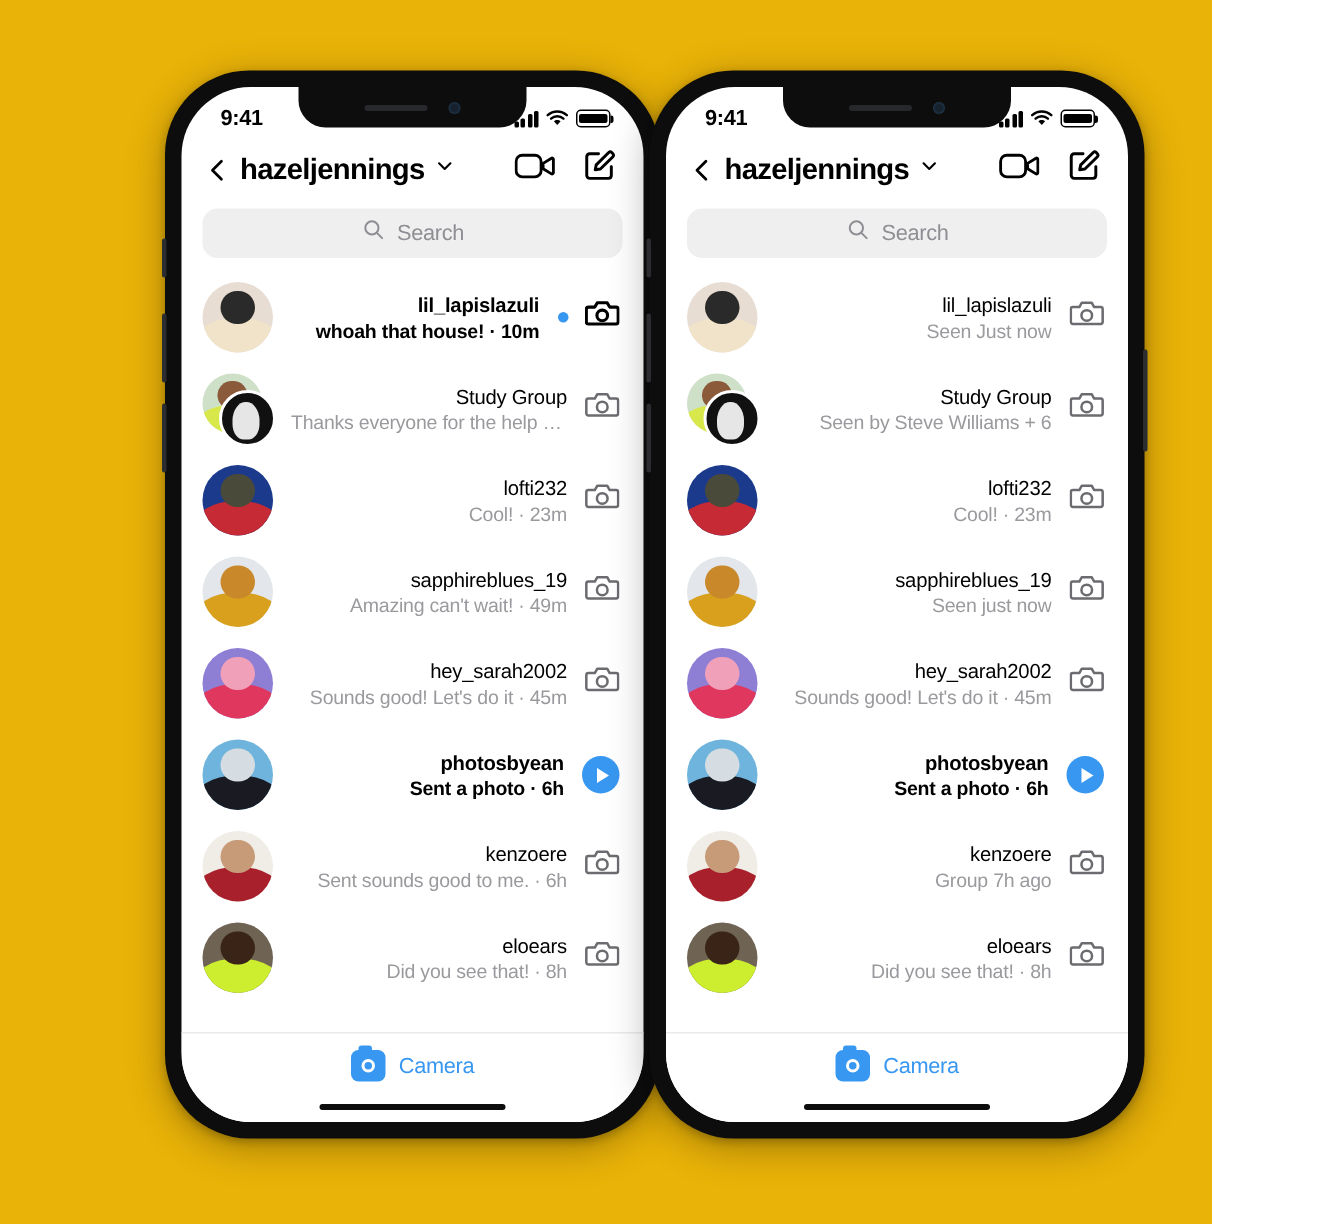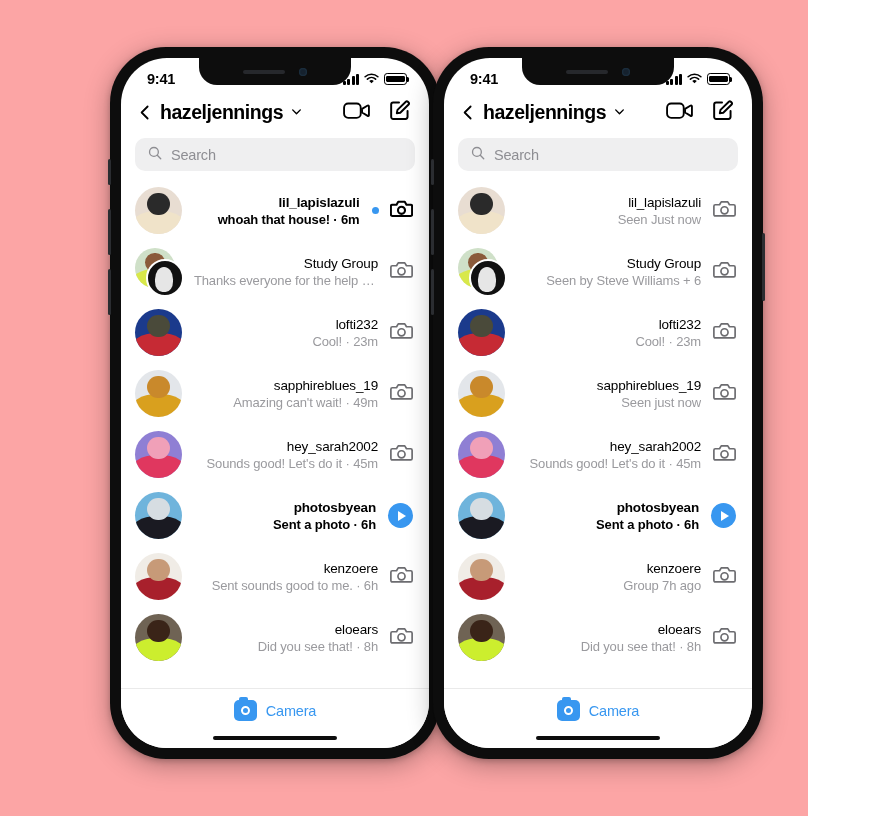--- a/index.html
+++ b/index.html
@@ -9,21 +9,21 @@
     width: 890px;
     height: 816px;
     overflow: hidden;
     font-family: "Liberation Sans", sans-serif;
   }
 
   #stage {
     position: relative;
     width: 808px;
     height: 816px;
-    background: #fca5a5;
+    background: #eab308;
   }
 
   
   .phone {
     position: absolute;
     width: 330px;
     height: 712px;
     border-radius: 56px;
     background: #0d0d0d;
     box-shadow: 0 6px 26px rgba(0,0,0,0.30), 0 2px 6px rgba(0,0,0,0.22);
@@ -161,20 +161,21 @@
   
   .searchwrap { padding: 2px 14px 9px 14px; }
   .searchbar {
     height: 33px;
     background: #efeff0;
     border-radius: 10px;
     display: flex;
     align-items: center;
     padding: 0 12px;
     gap: 8px;
+    justify-content: center;
   }
   .search-text {
     font-size: 14.5px;
     color: #8e8e93;
     letter-spacing: -0.2px;
   }
 
   
   .list { }
   .row {
@@ -399,21 +400,21 @@
             <div class="avatar-slot">
               <div class="avatar" style="width: 47px; height: 47px; background: rgb(232, 221, 210);">
                 <div class="av-layer">
                   <div class="av-blob" style="left: -12%; bottom: -30%; width: 124%; height: 78%; background: rgb(240, 227, 201); border-radius: 48% 48% 0px 0px;"></div>
                   <div class="av-blob" style="left: 26%; top: 12%; width: 48%; height: 48%; background: rgb(42, 42, 42);"></div>
                 </div>
               </div>
             </div>
             <div class="row-text">
               <div class="row-name bold">lil_lapislazuli</div>
-              <div class="row-sub unread">whoah that house! · 6m</div>
+              <div class="row-sub unread">whoah that house! · 10m</div>
             </div>
             <div class="row-right">
               <div class="unread-dot"></div>
               <div><svg width="23" height="19.78" viewBox="0 0 26 22" fill="none">
                   <path d="M2.6 6.3 L7.4 6.3 L9.3 3.0 L16.7 3.0 L18.6 6.3 L23.4 6.3 C24.3 6.3 25 7.0 25 7.9 L25 17.4 C25 18.3 24.3 19.0 23.4 19.0 L2.6 19.0 C1.7 19.0 1 18.3 1 17.4 L1 7.9 C1 7.0 1.7 6.3 2.6 6.3 Z" stroke="#000" stroke-width="2.35" stroke-linejoin="round"></path>
                   <circle cx="13" cy="12.6" r="4" stroke="#000" stroke-width="2.35"></circle>
                 </svg></div>
             </div>
           </div>
           <div class="row">

